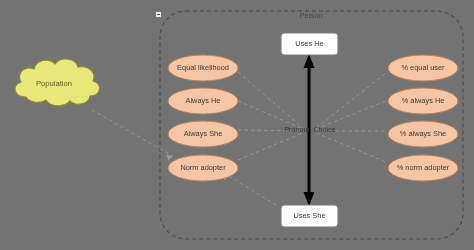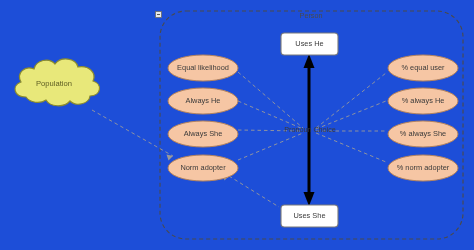--- a/index.html
+++ b/index.html
@@ -4,21 +4,21 @@
 <style>
   html, body {
     margin: 0;
     padding: 0;
     background: #ffffff;
   }
   #canvas {
     position: relative;
     width: 474px;
     height: 250px;
-    background: #1d4ed8;
+    background: #737373;
     font-family: "Liberation Sans", sans-serif;
     overflow: hidden;
   }
   #diagram-svg {
     position: absolute;
     left: 0;
     top: 0;
     width: 474px;
     height: 250px;
   }

